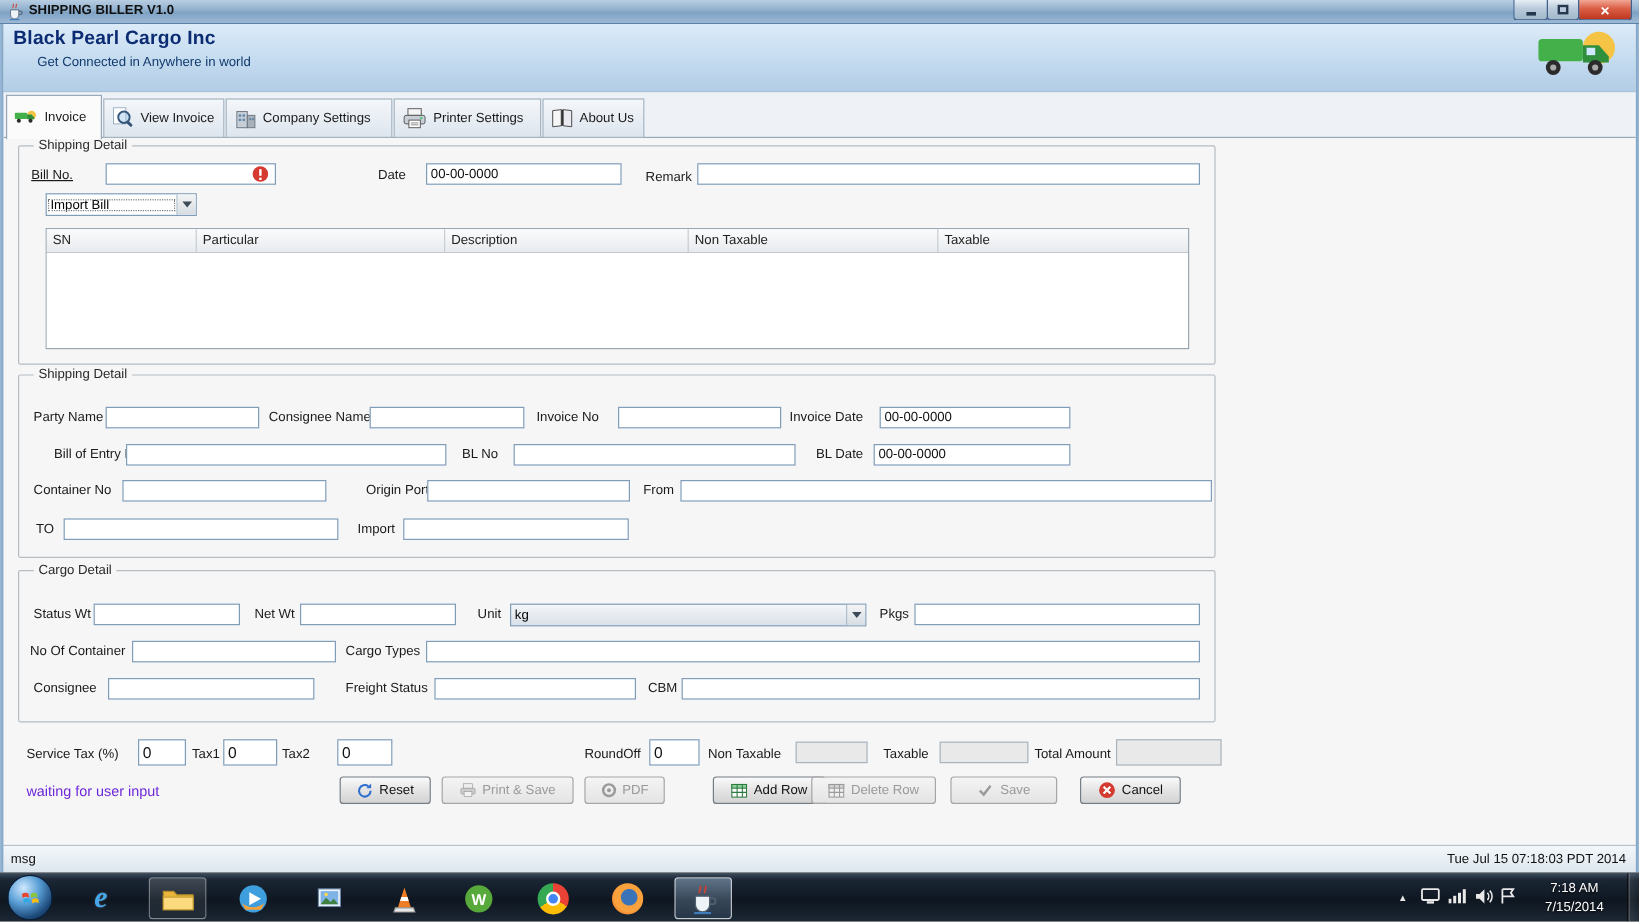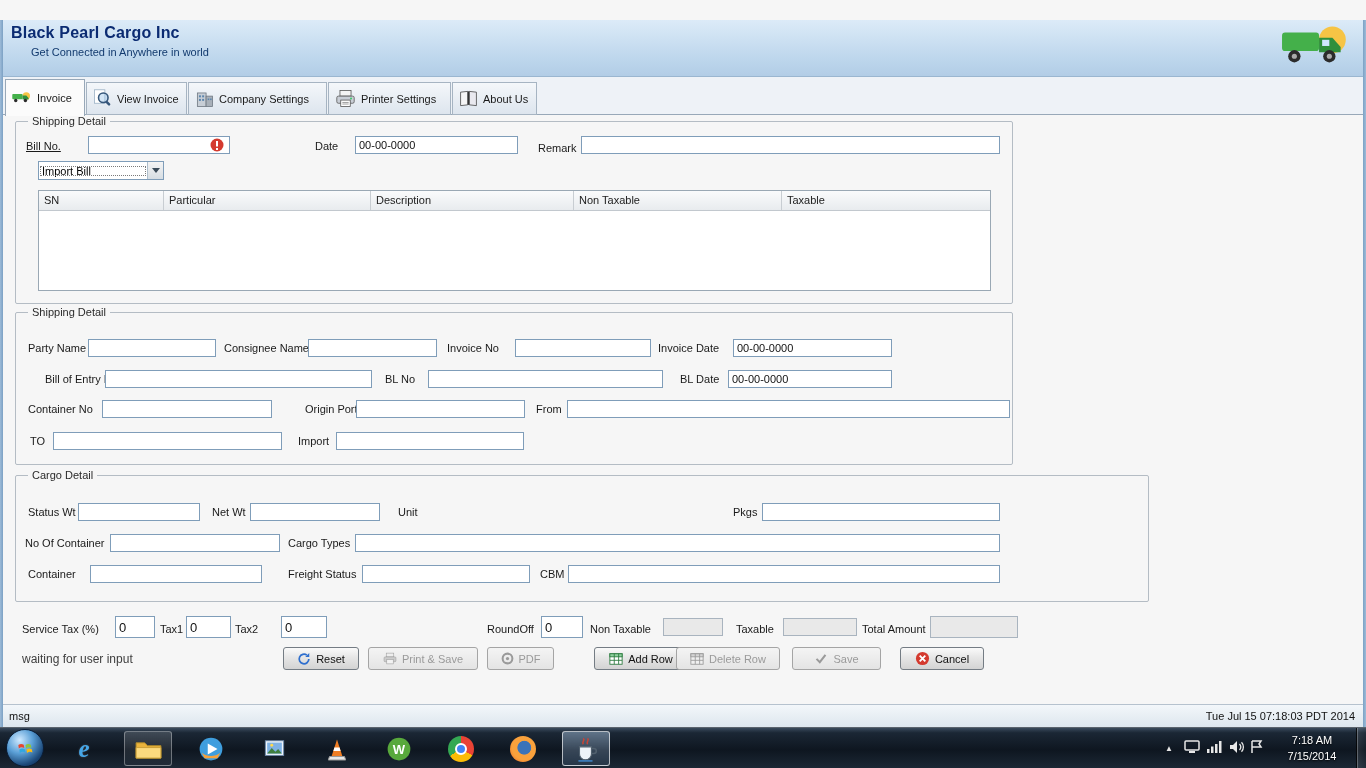--- a/index.html
+++ b/index.html
@@ -60,21 +60,21 @@
   .grid { position:absolute; border:1px solid #9aa8b4; background:#fff; }
   .grid-head { display:flex; height:20px; background:linear-gradient(#fafbfc,#e8ebee); border-bottom:1px solid #c2c8ce; }
   .gh { font-size:11px; color:#222; padding:3px 5px; border-right:1px solid #c8cdd2; white-space:nowrap; overflow:hidden; }
   .grid-body { height:79px; background:#fff; }
 
   .b7 { position:absolute; height:23px; border:1px solid #747c84; border-radius:3px;
     background:linear-gradient(#fafafa,#e6e6e6 45%,#d3d3d3); font:11px "Liberation Sans",sans-serif; color:#111;
     display:flex; align-items:center; justify-content:center; gap:5px; cursor:default; }
   .b7:disabled { color:#9a9a9a; border-color:#a5a5a5; background:linear-gradient(#f4f4f4,#e4e4e4); }
   .b7 svg { display:block; }
-  .statusmsg { position:absolute; font-size:12px; color:#404040; }
+  .statusmsg { position:absolute; font-size:12px; color:#6d28d9; }
 
   
   .statusbar { position:absolute; left:3px; top:704px; width:1360px; height:23px;
     background:linear-gradient(#f3f7fa,#dde6ee); border-top:1px solid #b6c2ce; font-size:11px; color:#111; }
   .sb-left { position:absolute; left:6px; top:5px; }
   .sb-right { position:absolute; right:8px; top:5px; }
 
   
   .taskbar { position:absolute; left:0; top:727px; width:1366px; height:41px;
     background:linear-gradient(180deg,#3a4a5c 0%,#1b2735 12%,#0e1620 55%,#1c2835 100%);
@@ -96,20 +96,38 @@
   .chev { font-size:8px; color:#e6e6e6; }
   .clock { position:absolute; left:1272px; top:4px; width:80px; height:34px; color:#fff; font-size:11px; text-align:center; line-height:16px; text-shadow:0 1px 2px #000; }
   .showdesk { position:absolute; right:0; top:0; width:10px; height:41px; background:linear-gradient(90deg,rgba(255,255,255,.10),rgba(255,255,255,.03));
     border-left:1px solid rgba(0,0,0,.8); box-shadow:inset 1px 0 0 rgba(255,255,255,.25); }
 </style>
 </head>
 <body>
 
 <div class="screen">
 
+  <div class="titlebar">
+    <svg class="tb-appicon" viewBox="0 0 24 24">
+      <path d="M6 10h11v6.5A5.5 5.5 0 0 1 11.5 22 5.5 5.5 0 0 1 6 16.5z" fill="#eef3f8" stroke="#51606e"></path>
+      <path d="M17 11.5h2.2a2.3 2.3 0 0 1 0 4.6H17" fill="none" stroke="#51606e" stroke-width="1.4"></path>
+      <path d="M9.5 2c2 2.2-1.8 3.4 0 5.6M13.5 2c2 2.2-1.8 3.4 0 5.6" fill="none" stroke="#c94436" stroke-width="1.4"></path>
+      <path d="M5 23h13" stroke="#3d7dbb" stroke-width="1.6"></path>
+    </svg>
+    <span class="title">SHIPPING BILLER V1.0</span>
+    <div class="winctl">
+      <div class="wc min">
+          <span class="g-min"></span>
+        </div>
+      <div class="wc max">
+          <span class="g-max"></span>
+        </div>
+      <div class="wc close">×</div>
+    </div>
+  </div>
 
   <div class="frameL"></div>
   <div class="frameR"></div>
 
   <div class="banner">
     <div class="company">Black Pearl Cargo Inc</div>
     <div class="tagline">Get Connected in Anywhere in world</div>
     <svg class="logo-truck" viewBox="0 0 70 44">
       <circle cx="50" cy="15" r="13" fill="#f6c445"></circle>
       <rect x="1" y="8" width="36" height="18" rx="3" fill="#44b04a"></rect>
@@ -232,37 +250,41 @@
     <div class="lbl" style="left:302px;top:288px;">Origin Port</div>
     <input class="tf" style="left: 353px; top: 285px; width: 169px;">
     <div class="lbl" style="left:533px;top:288px;">From</div>
     <input class="tf" style="left: 564px; top: 285px; width: 443px;">
 
     <div class="lbl" style="left:27px;top:320px;">TO</div>
     <input class="tf" style="left: 50px; top: 317px; width: 229px;">
     <div class="lbl" style="left:295px;top:320px;">Import</div>
     <input class="tf" style="left: 333px; top: 317px; width: 188px;">
 
-    <div class="group" style="left:12px;top:360px;width:1134px;height:127px;">
+    <div class="group" style="left:12px;top:360px;width:998px;height:127px;">
       <span class="gtitle">Cargo Detail</span>
     </div>
     <div class="lbl" style="left:25px;top:391px;">Status Wt</div>
     <input class="tf" style="left: 75px; top: 388px; width: 122px;">
     <div class="lbl" style="left:209px;top:391px;">Net Wt</div>
     <input class="tf" style="left: 247px; top: 388px; width: 130px;">
     <div class="lbl" style="left:395px;top:391px;">Unit</div>
+    <div class="combo silver" style="left:422px;top:388px;width:297px;">
+      <span class="combo-text">kg</span>
+      <span class="combo-btn"></span>
+    </div>
     <div class="lbl" style="left:730px;top:391px;">Pkgs</div>
     <input class="tf" style="left: 759px; top: 388px; width: 238px;">
 
     <div class="lbl" style="left:22px;top:422px;">No Of Container</div>
     <input class="tf" style="left: 107px; top: 419px; width: 170px;">
     <div class="lbl" style="left:285px;top:422px;">Cargo Types</div>
     <input class="tf" style="left: 352px; top: 419px; width: 645px;">
 
-    <div class="lbl" style="left:25px;top:453px;">Container</div>
+    <div class="lbl" style="left:25px;top:453px;">Consignee</div>
     <input class="tf" style="left: 87px; top: 450px; width: 172px;">
     <div class="lbl" style="left:285px;top:453px;">Freight Status</div>
     <input class="tf" style="left: 359px; top: 450px; width: 168px;">
     <div class="lbl" style="left:537px;top:453px;">CBM</div>
     <input class="tf" style="left: 565px; top: 450px; width: 432px;">
 
     <div class="lbl" style="left:19px;top:508px;">Service Tax (%)</div>
     <input class="tf big" style="left: 112px; top: 501px; width: 40px;" value="0">
     <div class="lbl" style="left:157px;top:508px;">Tax1</div>
     <input class="tf big" style="left: 183px; top: 501px; width: 45px;" value="0">

